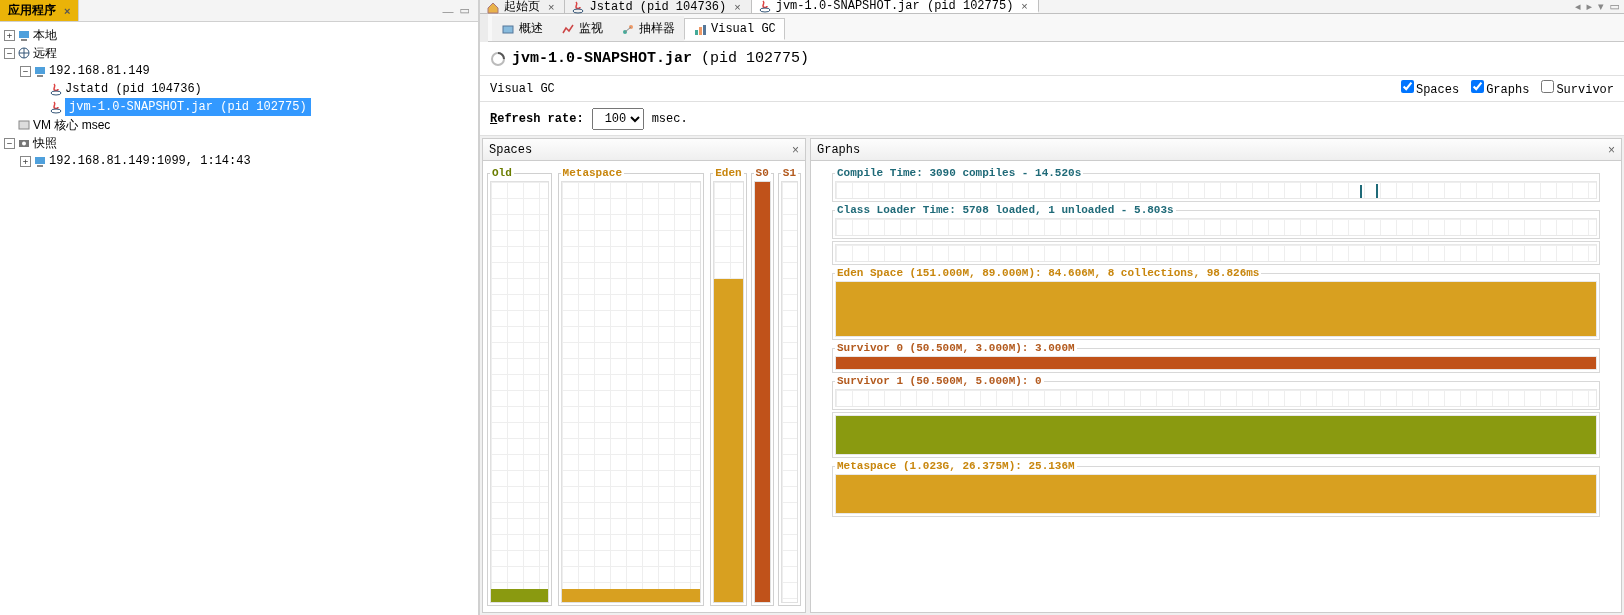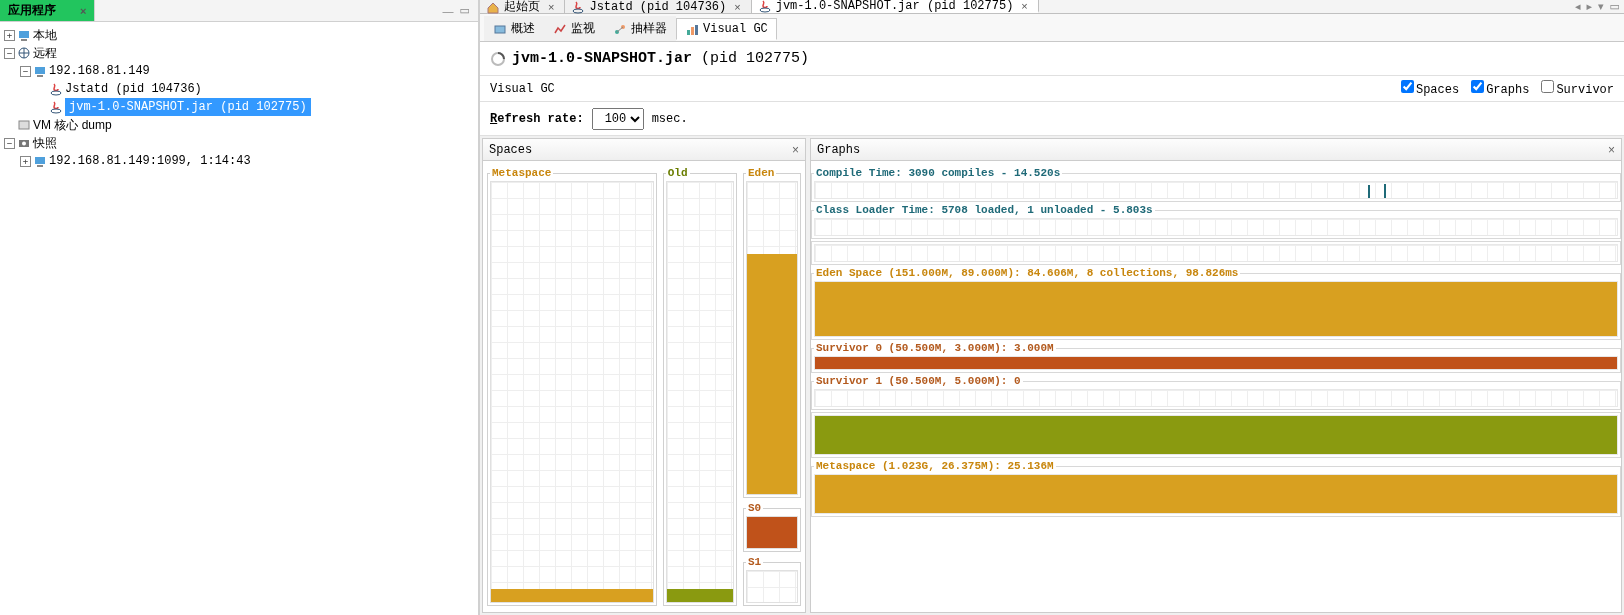--- a/index.html
+++ b/index.html
@@ -30,23 +30,23 @@
     display: flex;
     align-items: center;
     border-bottom: 1px solid #d0d0d0;
     position: relative;
   }
   .panel-tab {
     display: flex;
     align-items: center;
     padding: 2px 4px 2px 8px;
     height: 100%;
-    background: #22c55e;
+    background: #eab308;
     font-weight: bold;
-    gap: 20px;
+    gap: 4px;
     border-right: 1px solid #d0d0d0;
   }
   .close-x { font-family: Arial; font-size: 11px; color: #555; padding: 0 4px; }
   .tree {
     flex: 1;
     overflow: auto;
     padding: 4px 0;
     background: #fff;
   }
   .tree-row {
@@ -106,20 +106,21 @@
     color: #888; font-size: 11px;
   }
   .sub-tabs {
     height: 28px;
     background: #f8f8f8;
     border-bottom: 1px solid #c8c8c8;
     display: flex;
     align-items: center;
     padding-left: 4px;
     gap: 0;
+    margin-left: 8px;
   }
   .sub-tab {
     display: flex; align-items:center; gap:4px;
     padding: 3px 8px;
     border: 1px solid transparent;
     background: #f0f0f0;
     margin: 2px 0 0 0;
     font-family: "Courier New", monospace;
   }
   .sub-tab.active {
@@ -203,21 +204,21 @@
   .bar-well {
     flex: 1;
     background: #fff;
     background-image: linear-gradient(#eee 1px, transparent 1px),
                       linear-gradient(90deg,#eee 1px, transparent 1px);
     background-size: 16px 16px;
     border: 1px solid #e0e0e0;
     position: relative;
   }
   .bar-fill { position:absolute; left:0; right:0; bottom:0; }
-  .graphs-body { flex:1; overflow:auto; padding: 4px 0; }
+  .graphs-body { flex:1; overflow:auto; padding: 4px 21px; }
   fieldset.graph-row {
     border:1px solid #d8d8d8;
     margin: 2px 0;
     padding: 2px;
   }
   fieldset.graph-row > legend {
     font-family: "Courier New", monospace;
     font-weight: bold;
     font-size: 11px;
     padding: 0 2px;
@@ -291,21 +292,21 @@
           <path d="M5 2 C7 4 5 5 5 7 C5 9 9 9 9 7" fill="none" stroke="#d44" stroke-width="1.5"></path>
           <ellipse cx="7" cy="11" rx="5" ry="2" fill="none" stroke="#357" stroke-width="1"></ellipse>
         </svg>
       <span class="mono sel">jvm-1.0-SNAPSHOT.jar (pid 102775)</span>
     </div>
     <div class="tree-row">
       <span class="toggle-blank"></span>
       <svg class="ic">
           <rect x="2" y="3" width="10" height="8" fill="#ddd" stroke="#888"></rect>
         </svg>
-      <span>VM 核心 dump</span>
+      <span>VM 核心 msec</span>
     </div>
     <div class="tree-row">
       <span class="toggle">−</span>
       <svg class="ic">
           <rect x="2" y="4" width="10" height="7" fill="#777"></rect>
           <circle cx="7" cy="7.5" r="2" fill="#fff"></circle>
         </svg>
       <span>快照</span>
     </div>
     <div class="tree-row indent1">
@@ -412,33 +413,33 @@
   </div>
 
   <div class="content-split">
 
     <div class="spaces-pane">
       <div class="pane-title">
         <span>Spaces</span>
         <span class="pane-close">×</span>
       </div>
       <div class="spaces-body">
+        <fieldset class="space-box" style="flex:1;">
+          <legend class="cl-olive">Old</legend>
+          <div class="bar-well">
+            <div class="bar-fill" style="height:3%; background:#8a9a10;"></div>
+          </div>
+        </fieldset>
         <fieldset class="space-box" style="flex:2.4;">
           <legend class="cl-orange">Metaspace</legend>
           <div class="bar-well">
             <div class="bar-fill" style="height:3%; background:#d8a020;"></div>
           </div>
         </fieldset>
-        <fieldset class="space-box" style="flex:1;">
-          <legend class="cl-olive">Old</legend>
-          <div class="bar-well">
-            <div class="bar-fill" style="height:3%; background:#8a9a10;"></div>
-          </div>
-        </fieldset>
-        <div style="flex:0.85; display:flex; flex-direction:column; gap:4px;">
+        <div style="flex:0.85; display:flex; flex-direction:row; gap:4px;">
           <fieldset class="space-box" style="flex:7.4;">
             <legend class="cl-orange">Eden</legend>
             <div class="bar-well">
               <div class="bar-fill" style="height:77%; background:#d8a020;"></div>
             </div>
           </fieldset>
           <fieldset class="space-box" style="flex:1;">
             <legend class="cl-dorange">S0</legend>
             <div class="bar-well" style="min-height:18px;">
               <div class="bar-fill" style="height:100%; background:#c0521a;"></div>

